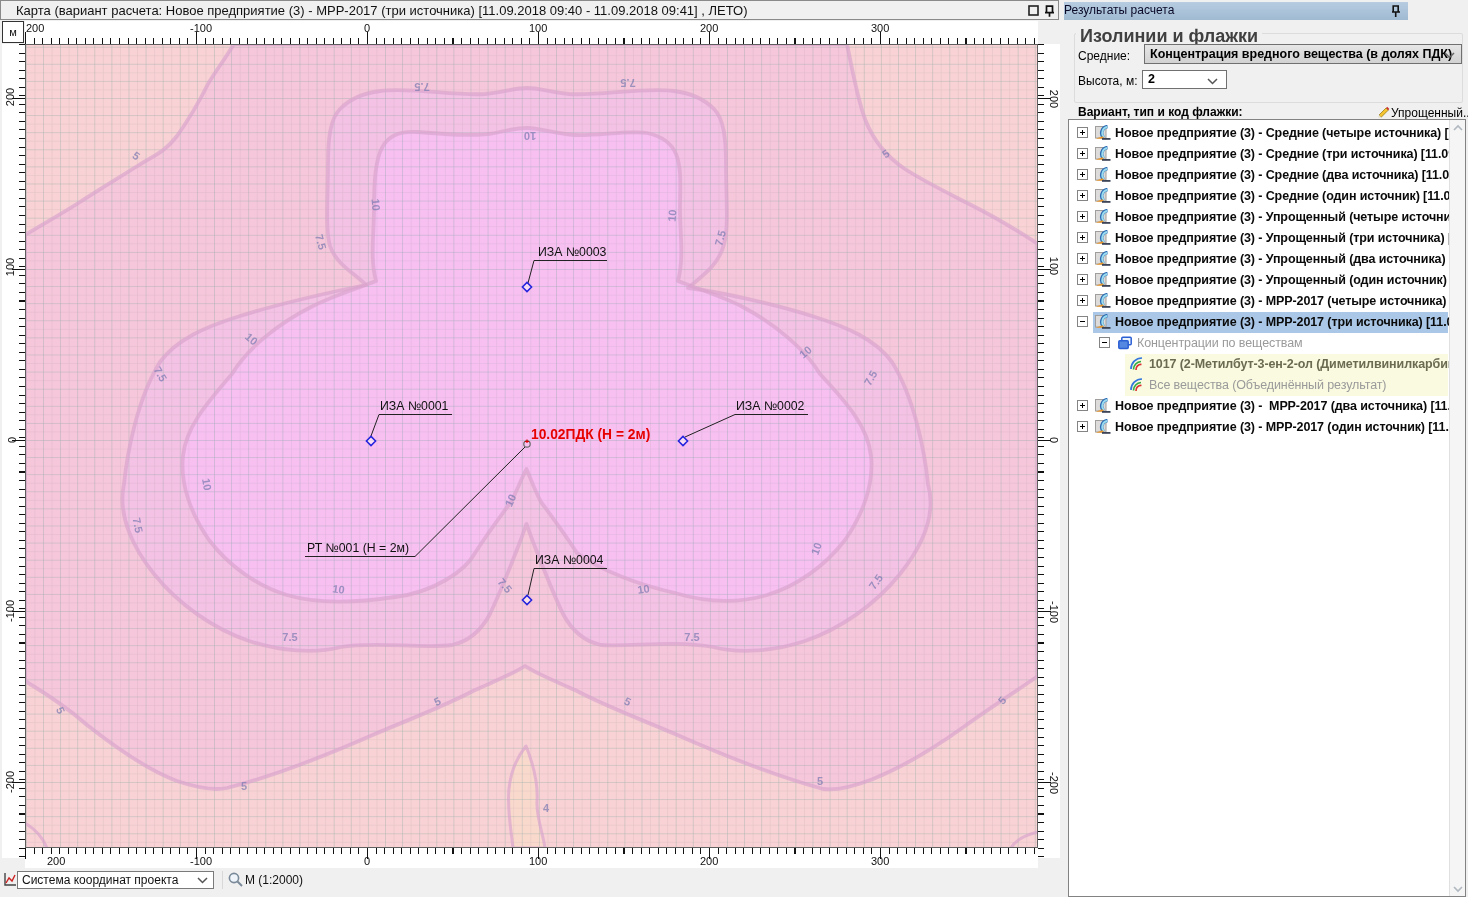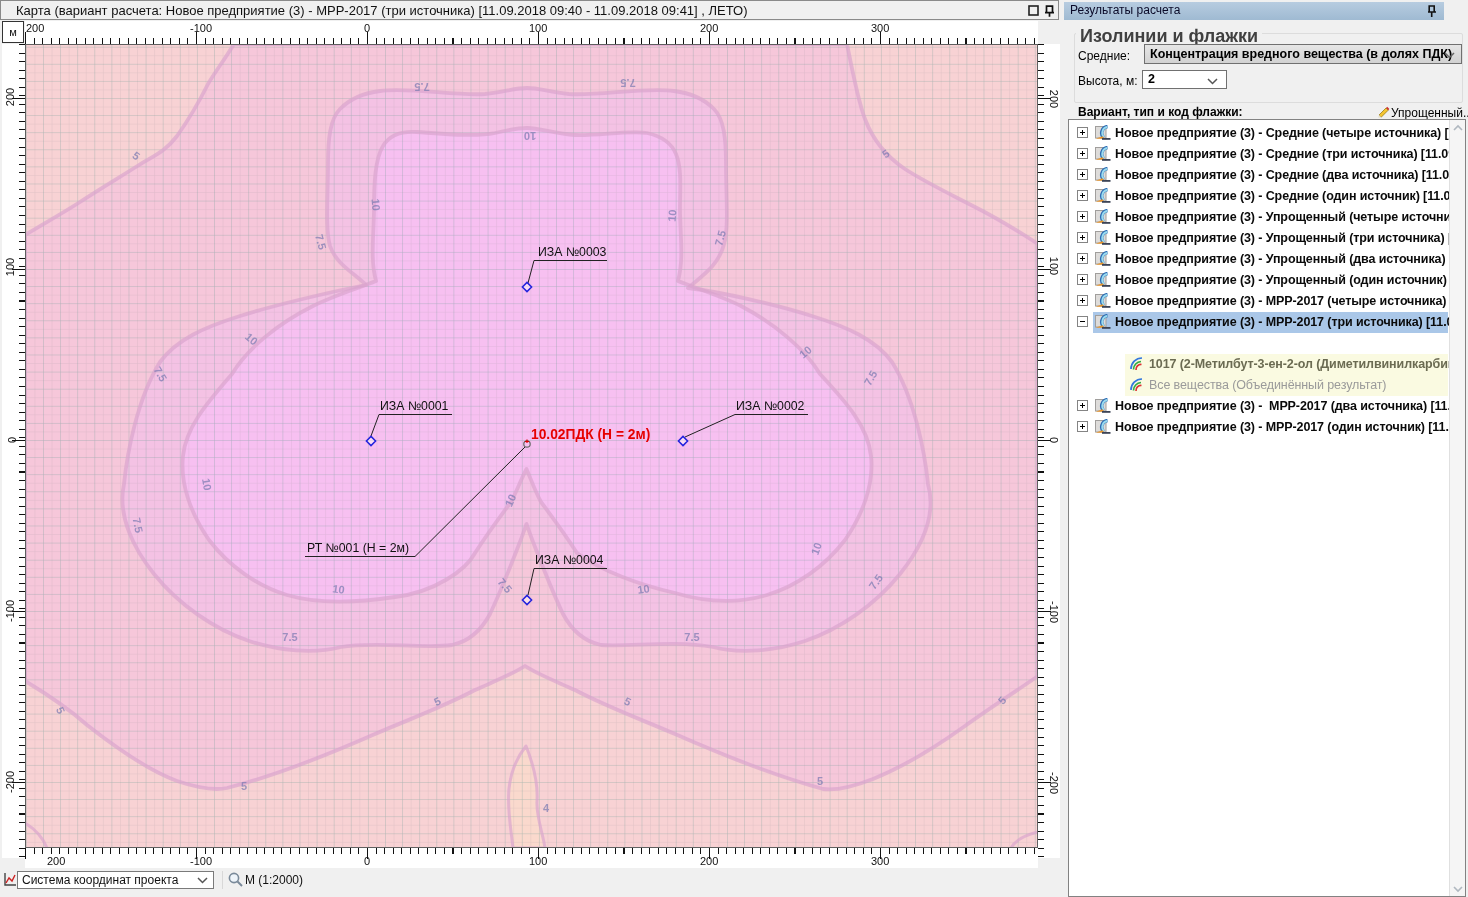--- a/index.html
+++ b/index.html
@@ -10,22 +10,22 @@
 #corner{position:absolute;left:2px;top:21px;width:22px;height:22px;background:#fff;
 border:1px solid #333;font-size:11px;color:#111;text-align:center;line-height:21px}
 .ruler{position:absolute;background:#fff}
 .rlabel{position:absolute;font-size:11px;color:#111;white-space:nowrap}
 .tickh{position:absolute;left:0;width:100%;}
 .tickv{position:absolute;top:0;height:100%;}
 #statusbar{position:absolute;left:0;top:868px;width:1060px;height:24px;background:#f0f0f0}
 #statcombo{position:absolute;left:17px;top:3px;width:197px;height:18px;background:#fff;
 border:1px solid #7a7a7a;font-size:12px;line-height:16px;padding-left:4px;color:#111}
 #panel{position:absolute;left:1064px;top:0;width:404px;height:897px;background:#f0f0f0}
-#phead{position:absolute;left:0;top:2px;width:380px;height:18px;
-background:linear-gradient(#b7cce0,#9fbad2);font-size:12px;color:#0a0a28;line-height:17px;padding-left:6px}
+#phead{position:absolute;left:0;top:2px;width:344px;height:18px;
+background:linear-gradient(#b7cce0,#9fbad2);font-size:12px;color:#0a0a28;line-height:17px;}
 #grpbox{position:absolute;left:10px;top:33px;width:389px;height:70px;border:1px solid #dcdcdc;border-radius:2px}
 #grplbl{position:absolute;left:12px;top:26px;background:#f0f0f0;padding:0 4px;font-size:18px;font-weight:bold;color:#404040}
 .plbl{position:absolute;font-size:12px;color:#000}
 .combo{position:absolute;border:1px solid #707070;font-size:12px;font-weight:bold;color:#000;
 white-space:nowrap;overflow:hidden}
 .chev{position:absolute;width:11px;height:7px}
 #tree{position:absolute;left:4px;top:119px;width:398px;height:778px;background:#fff;
 border:1px solid #828282;overflow:hidden;font-size:12.5px;font-weight:bold;color:#0a0a0a;white-space:nowrap;letter-spacing:-0.1px}
 .trow{position:absolute;left:0;height:21px;line-height:21px;width:100%}
 .pm{position:absolute;width:11px;height:11px;background:#fff;border:1px solid #848484;top:4px}
@@ -323,20 +323,28 @@
         <div class="pm minus" style="left:8px"></div>
         <div class="ticon" style="left:26px"><svg width="16" height="16" viewBox="0 0 16 16">
             <rect x="0.5" y="1.5" width="10.5" height="11.5" fill="#dedcda" stroke="#a09e9c"></rect>
             <path d="M12.5 1.5 A6.5 6.5 0 0 0 8.5 12.5" fill="none" stroke="#2e6db4" stroke-width="3.4"></path>
             <path d="M12.2 2 A6 6 0 0 0 8.8 12" fill="none" stroke="#9adcf0" stroke-width="1.8"></path>
             <path d="M0.5 13.8 L7.5 11.2 L9.5 13.8 Z" fill="#e8962e"></path>
             <rect x="7" y="13" width="8.5" height="1.8" fill="#3c4456"></rect>
           </svg></div>
         <span class="ttext" style="left:46px;color:#0a0a0a;font-weight:bold">Новое предприятие (3) - МРР-2017 (три источника) [11.09</span>
       </div>
+      <div class="trow" style="top:213px">
+        <div class="pm minus" style="left:30px"></div>
+        <div class="ticon" style="left:48px"><svg width="16" height="16" viewBox="0 0 16 16">
+            <rect x="4.8" y="2.2" width="9.4" height="7.6" rx="1" fill="#e8f2fc" stroke="#2b5fd4" stroke-width="1.5"></rect>
+            <rect x="1.8" y="5.8" width="9.4" height="7.6" rx="1" fill="#5588e0" stroke="#2b5fd4" stroke-width="1.5"></rect>
+          </svg></div>
+        <span class="ttext" style="left:68px;color:#9a9a9a;font-weight:normal">Концентрации по веществам</span>
+      </div>
       <div class="trow" style="top:234px">
         <div style="position:absolute;left:56px;top:0;right:17px;height:21px;background:#fafae1"></div>
         <div class="ticon" style="left:60px"><svg width="16" height="16" viewBox="0 0 16 16">
             <path d="M2 13 A11 11 0 0 1 13 2" fill="none" stroke="#3377dd" stroke-width="1.7"></path>
             <path d="M4.5 13.5 A8 8 0 0 1 12 5.5" fill="none" stroke="#33aa44" stroke-width="1.7"></path>
             <path d="M7 14 A5 5 0 0 1 12.5 8.5" fill="none" stroke="#dd3333" stroke-width="1.7"></path>
           </svg></div>
         <span class="ttext" style="left:80px;color:#6b6b52;font-weight:bold">1017 (2-Метилбут-3-ен-2-ол (Диметилвинилкарбин</span>
       </div>
       <div class="trow" style="top:255px">

